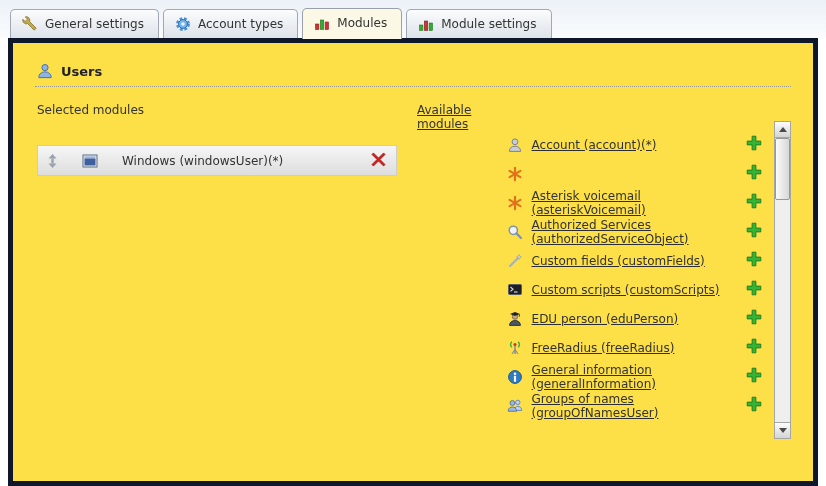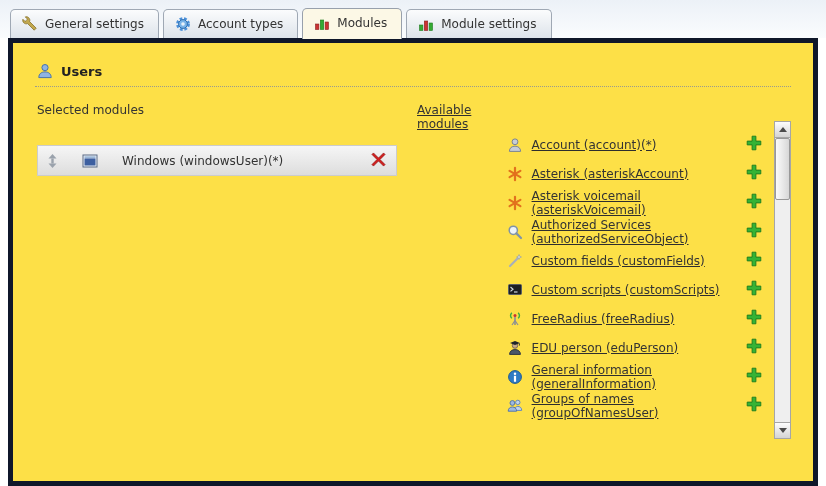--- a/index.html
+++ b/index.html
@@ -202,21 +202,20 @@
           <div class="avail-row">
             <span class="icon16">
               <svg width="16" height="16" viewBox="0 0 16 16">
                   <g stroke="#e2711d" stroke-width="2.2" stroke-linecap="round">
                     <line x1="8" y1="1.8" x2="8" y2="14.2"></line>
                     <line x1="2.6" y1="4.9" x2="13.4" y2="11.1"></line>
                     <line x1="2.6" y1="11.1" x2="13.4" y2="4.9"></line>
                   </g>
                 </svg>
             </span>
-            <span class="mlabel">Asterisk (asteriskAccount)</span>
             <button class="iconbtn">
                 <span><svg width="16" height="16" viewBox="0 0 16 16">
                     <path d="M6.1 1.2 h3.8 v4.9 h4.9 v3.8 h-4.9 v4.9 h-3.8 v-4.9 h-4.9 v-3.8 h4.9 Z" fill="#35b335" stroke="#1d7a1d" stroke-width="0.9"></path>
                   </svg></span>
               </button>
           </div>
 
           <div class="avail-row">
             <span class="icon16">
               <svg width="16" height="16" viewBox="0 0 16 16">
@@ -267,56 +266,56 @@
 
           <div class="avail-row">
             <span class="icon16">
               <svg width="16" height="16" viewBox="0 0 16 16">
                   <rect x="1.5" y="2.5" width="13" height="10" rx="1" fill="#1d1f24" stroke="#5a5f66"></rect>
                   <polyline points="3.5,5 6,7.2 3.5,9.4" fill="none" stroke="#cfd6de" stroke-width="1.2"></polyline>
                   <line x1="7" y1="10" x2="10.5" y2="10" stroke="#cfd6de" stroke-width="1.2"></line>
                 </svg>
             </span>
             <span class="mlabel">Custom scripts (customScripts)</span>
+            <button class="iconbtn">
+                <span><svg width="16" height="16" viewBox="0 0 16 16">
+                    <path d="M6.1 1.2 h3.8 v4.9 h4.9 v3.8 h-4.9 v4.9 h-3.8 v-4.9 h-4.9 v-3.8 h4.9 Z" fill="#35b335" stroke="#1d7a1d" stroke-width="0.9"></path>
+                  </svg></span>
+              </button>
+          </div>
+
+          <div class="avail-row">
+            <span class="icon16">
+              <svg width="16" height="16" viewBox="0 0 16 16">
+                  <circle cx="8" cy="5.6" r="2.7" fill="#c7a98a" stroke="#7a6a54"></circle>
+                  <path d="M2.6 14.4 C2.6 11.2 5 9.6 8 9.6 C11 9.6 13.4 11.2 13.4 14.4 Z" fill="#4a5668" stroke="#2e3642"></path>
+                  <polygon points="8,1 13,3 8,5 3,3" fill="#20242b"></polygon>
+                  <line x1="12.4" y1="3.4" x2="12.4" y2="5.6" stroke="#20242b" stroke-width="0.9"></line>
+                </svg>
+            </span>
+            <span class="mlabel">EDU person (eduPerson)</span>
             <button class="iconbtn">
                 <span><svg width="16" height="16" viewBox="0 0 16 16">
                     <path d="M6.1 1.2 h3.8 v4.9 h4.9 v3.8 h-4.9 v4.9 h-3.8 v-4.9 h-4.9 v-3.8 h4.9 Z" fill="#35b335" stroke="#1d7a1d" stroke-width="0.9"></path>
                   </svg></span>
               </button>
           </div>
 
           <div class="avail-row">
             <span class="icon16">
               <svg width="16" height="16" viewBox="0 0 16 16">
                   <line x1="8" y1="5.5" x2="8" y2="14" stroke="#8a8f96" stroke-width="1.6"></line>
                   <line x1="8" y1="9.5" x2="5" y2="14" stroke="#8a8f96" stroke-width="1.2"></line>
                   <line x1="8" y1="9.5" x2="11" y2="14" stroke="#8a8f96" stroke-width="1.2"></line>
                   <circle cx="8" cy="4.6" r="1.5" fill="#cc3333"></circle>
                   <path d="M4.8 1.8 a4.2 4.2 0 0 0 0 5.6" fill="none" stroke="#3fae3f" stroke-width="1.4"></path>
                   <path d="M11.2 1.8 a4.2 4.2 0 0 1 0 5.6" fill="none" stroke="#3fae3f" stroke-width="1.4"></path>
                 </svg>
             </span>
             <span class="mlabel">FreeRadius (freeRadius)</span>
-            <button class="iconbtn">
-                <span><svg width="16" height="16" viewBox="0 0 16 16">
-                    <path d="M6.1 1.2 h3.8 v4.9 h4.9 v3.8 h-4.9 v4.9 h-3.8 v-4.9 h-4.9 v-3.8 h4.9 Z" fill="#35b335" stroke="#1d7a1d" stroke-width="0.9"></path>
-                  </svg></span>
-              </button>
-          </div>
-
-          <div class="avail-row">
-            <span class="icon16">
-              <svg width="16" height="16" viewBox="0 0 16 16">
-                  <circle cx="8" cy="5.6" r="2.7" fill="#c7a98a" stroke="#7a6a54"></circle>
-                  <path d="M2.6 14.4 C2.6 11.2 5 9.6 8 9.6 C11 9.6 13.4 11.2 13.4 14.4 Z" fill="#4a5668" stroke="#2e3642"></path>
-                  <polygon points="8,1 13,3 8,5 3,3" fill="#20242b"></polygon>
-                  <line x1="12.4" y1="3.4" x2="12.4" y2="5.6" stroke="#20242b" stroke-width="0.9"></line>
-                </svg>
-            </span>
-            <span class="mlabel">EDU person (eduPerson)</span>
             <button class="iconbtn">
                 <span><svg width="16" height="16" viewBox="0 0 16 16">
                     <path d="M6.1 1.2 h3.8 v4.9 h4.9 v3.8 h-4.9 v4.9 h-3.8 v-4.9 h-4.9 v-3.8 h4.9 Z" fill="#35b335" stroke="#1d7a1d" stroke-width="0.9"></path>
                   </svg></span>
               </button>
           </div>
 
           <div class="avail-row">
             <span class="icon16">
               <svg width="16" height="16" viewBox="0 0 16 16">

